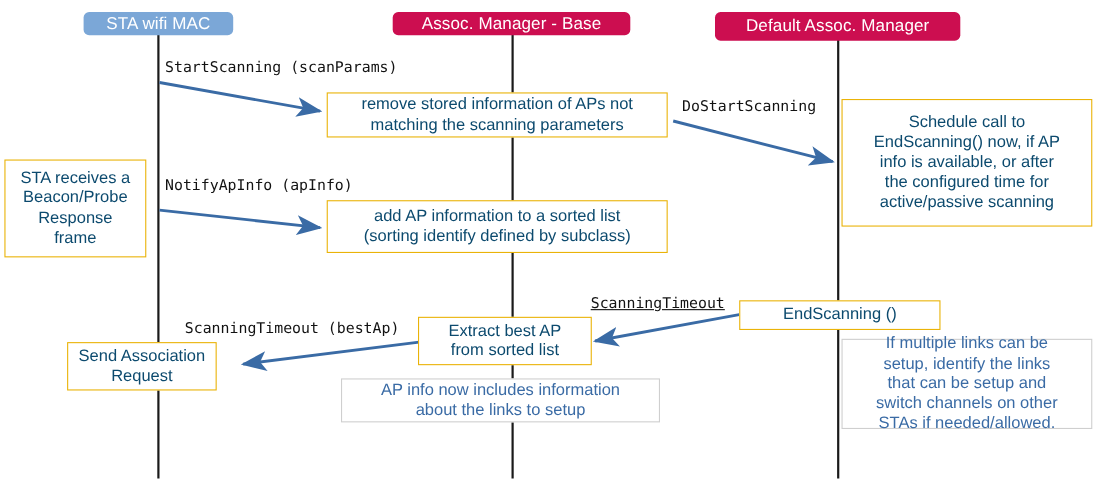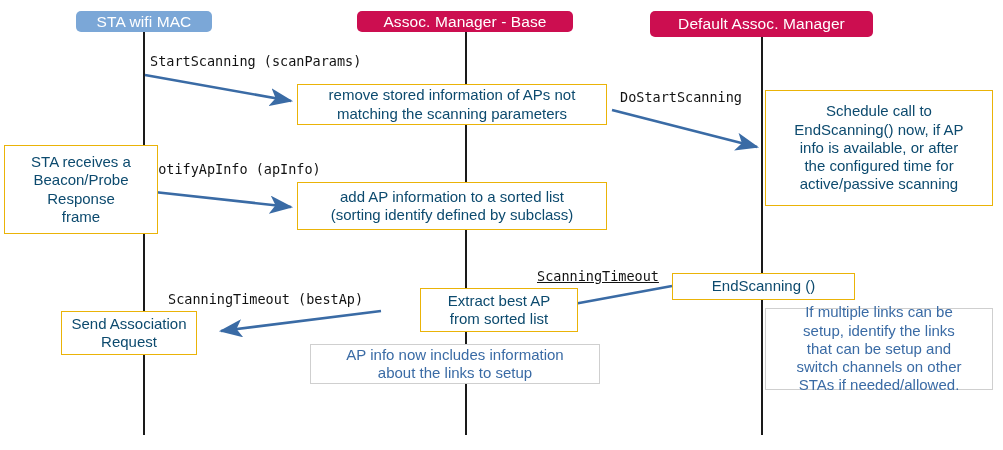--- a/index.html
+++ b/index.html
@@ -148,21 +148,21 @@
   <div class="box" style="left:765px; top:90px; width:228px; height:116px;">
     <div>
       <div>Schedule call to</div>
       <div>EndScanning() now, if AP</div>
       <div>info is available, or after</div>
       <div>the configured time for</div>
       <div>active/passive scanning</div>
     </div>
   </div>
 
-  <div class="box" style="left:4px; top:145px; width:154px; height:89px;">
+  <div class="box" style="left:4px; top:145px; width:129px; height:89px;">
     <div>
       <div>STA receives a</div>
       <div>Beacon/Probe</div>
       <div>Response</div>
       <div>frame</div>
     </div>
   </div>
 
   <div class="box" style="left:297px; top:182px; width:310px; height:48px;">
     <div>
@@ -170,21 +170,21 @@
       <div>(sorting identify defined by subclass)</div>
     </div>
   </div>
 
   <div class="box" style="left:672px; top:273px; width:183px; height:27px;">
     <div>
       <div>EndScanning ()</div>
     </div>
   </div>
 
-  <div class="box" style="left:380px; top:288px; width:158px; height:44px;margin-left:40px;">
+  <div class="box" style="left:380px; top:288px; width:158px; height:44px;">
     <div>
       <div>Extract best AP</div>
       <div>from sorted list</div>
     </div>
   </div>
 
   <div class="box" style="left:61px; top:311px; width:136px; height:44px;">
     <div>
       <div>Send Association</div>
       <div>Request</div>

